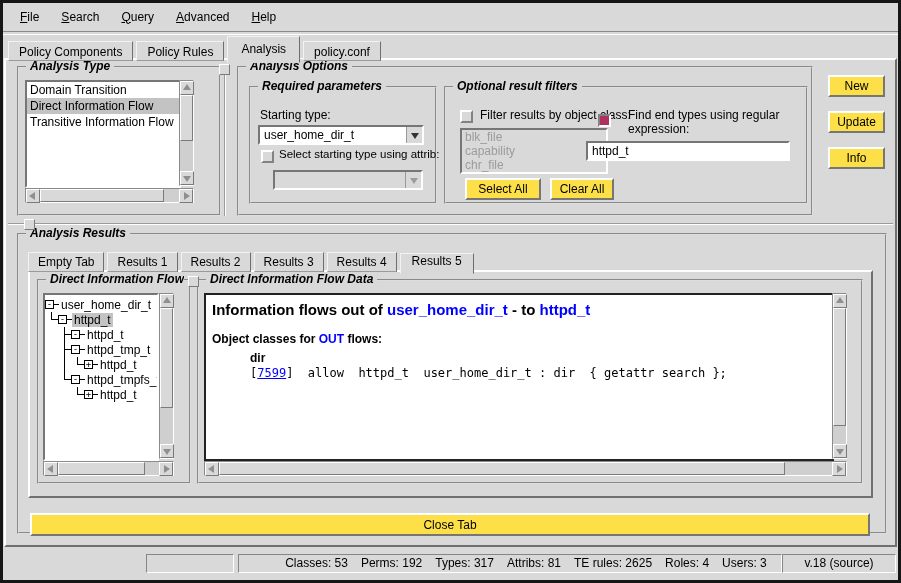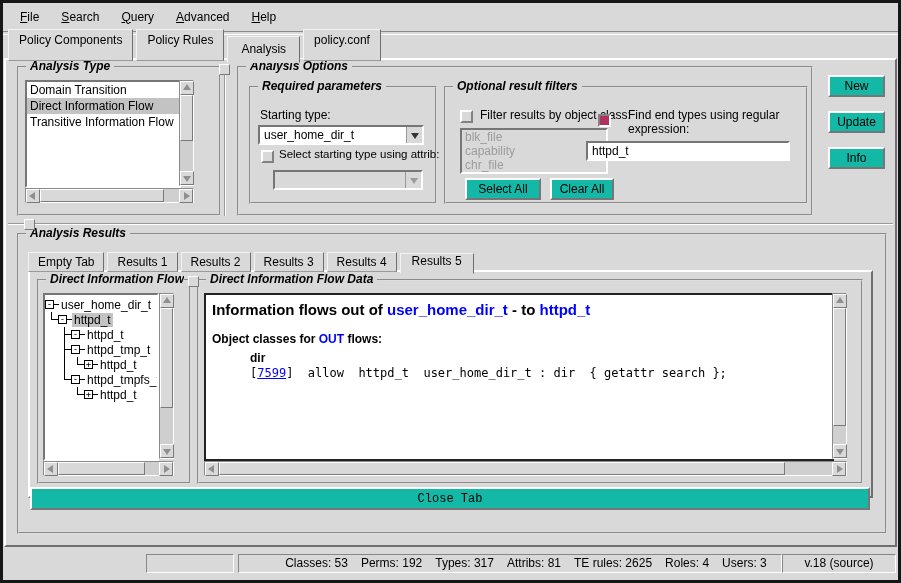--- a/index.html
+++ b/index.html
@@ -17,21 +17,21 @@
 
   
   #menubar { position:absolute; left:0; top:0; width:100%; height:27px; display:flex; align-items:center; padding-left:6px; }
   .menu-item { padding:4px 11px; cursor:default; }
   #menu-sep { position:absolute; left:0; top:28px; width:100%; height:2px;
               border-top:1px solid #8a8a8a; border-bottom:1px solid #ffffff; }
 
   
   .tabrow { position:absolute; display:flex; align-items:flex-end; z-index:4; }
   .tab { background:#d9d9d9; border:1px solid; border-color:#f2f2f2 #6e6e6e #9a9a9a #f2f2f2;
-         padding:3px 10px 13px; margin-right:3px; white-space:nowrap; cursor:default; }
+         padding:3px 10px 1px; margin-right:3px; white-space:nowrap; cursor:default; }
   .tab.selected { padding:5px 13px 6px; position:relative; bottom:-2px; z-index:6;
                   border-bottom-color:#d9d9d9; background:#d9d9d9; }
   #main-tabs { top:31px; left:5px; height:27px; }
   #results-tabs { top:14px; left:9px; height:23px; }
   #results-tabs .tab { padding:2px 9px; }
   #results-tabs .tab.selected { padding:0 11px 5px; }
 
   #main-body { position:absolute; left:1px; right:1px; top:55px; height:485px;
                background:#d9d9d9; border:2px solid; border-color:#ffffff #6f6f6f #6f6f6f #ffffff; z-index:3; }
 
@@ -80,21 +80,21 @@
   .combo.disabled .combo-btn .arr.down { border-top-color:#9c9c9c; }
 
   .cb { position:absolute; width:9px; height:9px; background:#d9d9d9;
         border:2px solid; border-color:#ffffff #828282 #828282 #ffffff; cursor:default; }
   .cb.checked { background:#b03060; border-color:#828282 #ffffff #ffffff #828282; }
 
   #objclass-list { position:absolute; left:14px; top:40px; width:144px; height:42px; background:#d9d9d9;
                    border:2px solid; border-color:#767676 #ffffff #ffffff #767676; overflow:hidden; }
   .dis-item { color:#9c9c9c; padding:0 3px; height:14px; line-height:14px; white-space:nowrap; }
 
-  .btn { background:#14b8a6; border:2px solid; border-color:#ffffff #767676 #767676 #ffffff;
+  .btn { background:#fde047; border:2px solid; border-color:#ffffff #767676 #767676 #ffffff;
          display:flex; align-items:center; justify-content:center; cursor:default; white-space:nowrap; }
   .abtn { position:absolute; }
 
   #regex-input { position:absolute; left:140px; top:53px; width:192px; height:14px;
                  border:2px solid; border-color:#767676 #ffffff #ffffff #767676; background:#fff;
                  font-family:"Liberation Sans", sans-serif; font-size:12px; padding:1px 4px; }
 
   
   #results-frame { left:11px; top:173px; width:866px; height:297px; }
   #results-body { position:absolute; left:9px; top:35px; width:841px; height:224px;
@@ -120,21 +120,21 @@
   #data-text { position:absolute; left:5px; top:12px; width:620px; height:160px; background:#fff;
                border:2px solid #222; overflow:hidden; padding:4px 0 0 6px; }
   .flow-heading { font-size:15px; font-weight:bold; margin:2px 0 0 0; }
   .flow-blue { color:#0000ff; }
   .flow-sub { font-size:12px; font-weight:bold; margin-top:14px; }
   .flow-sub .big { font-size:12px; font-weight:bold; color:#0000ff; }
   .flow-class { font-size:12px; font-weight:bold; margin:5px 0 0 38px; }
   .flow-rule { font-family:"DejaVu Sans Mono", monospace; font-size:12px; margin:1px 0 0 38px; white-space:pre; }
   .rule-link { color:#0000ff; text-decoration:underline; cursor:pointer; }
 
-  #close-tab { left:11px; top:252px; width:836px; height:19px;font-family:Liberation Mono, monospace; }
+  #close-tab { left:11px; top:278px; width:836px; height:19px; }
 
   
   #statusbar { position:absolute; left:0; right:0; top:547px; height:26px; display:flex; align-items:center; padding:0 2px; }
   .status-cell { height:17px; background:#d9d9d9; border:1px solid; border-color:#868686 #ffffff #ffffff #868686;
                  display:flex; align-items:center; justify-content:center; }
   #status-spacer { width:141px; flex:none; }
   #status-empty { width:86px; flex:none; }
   #status-stats { flex:1; margin-left:4px;padding-left:32px; }
   #status-version { width:112px; flex:none; }
   .stat { margin-right:13px; white-space:nowrap; }

